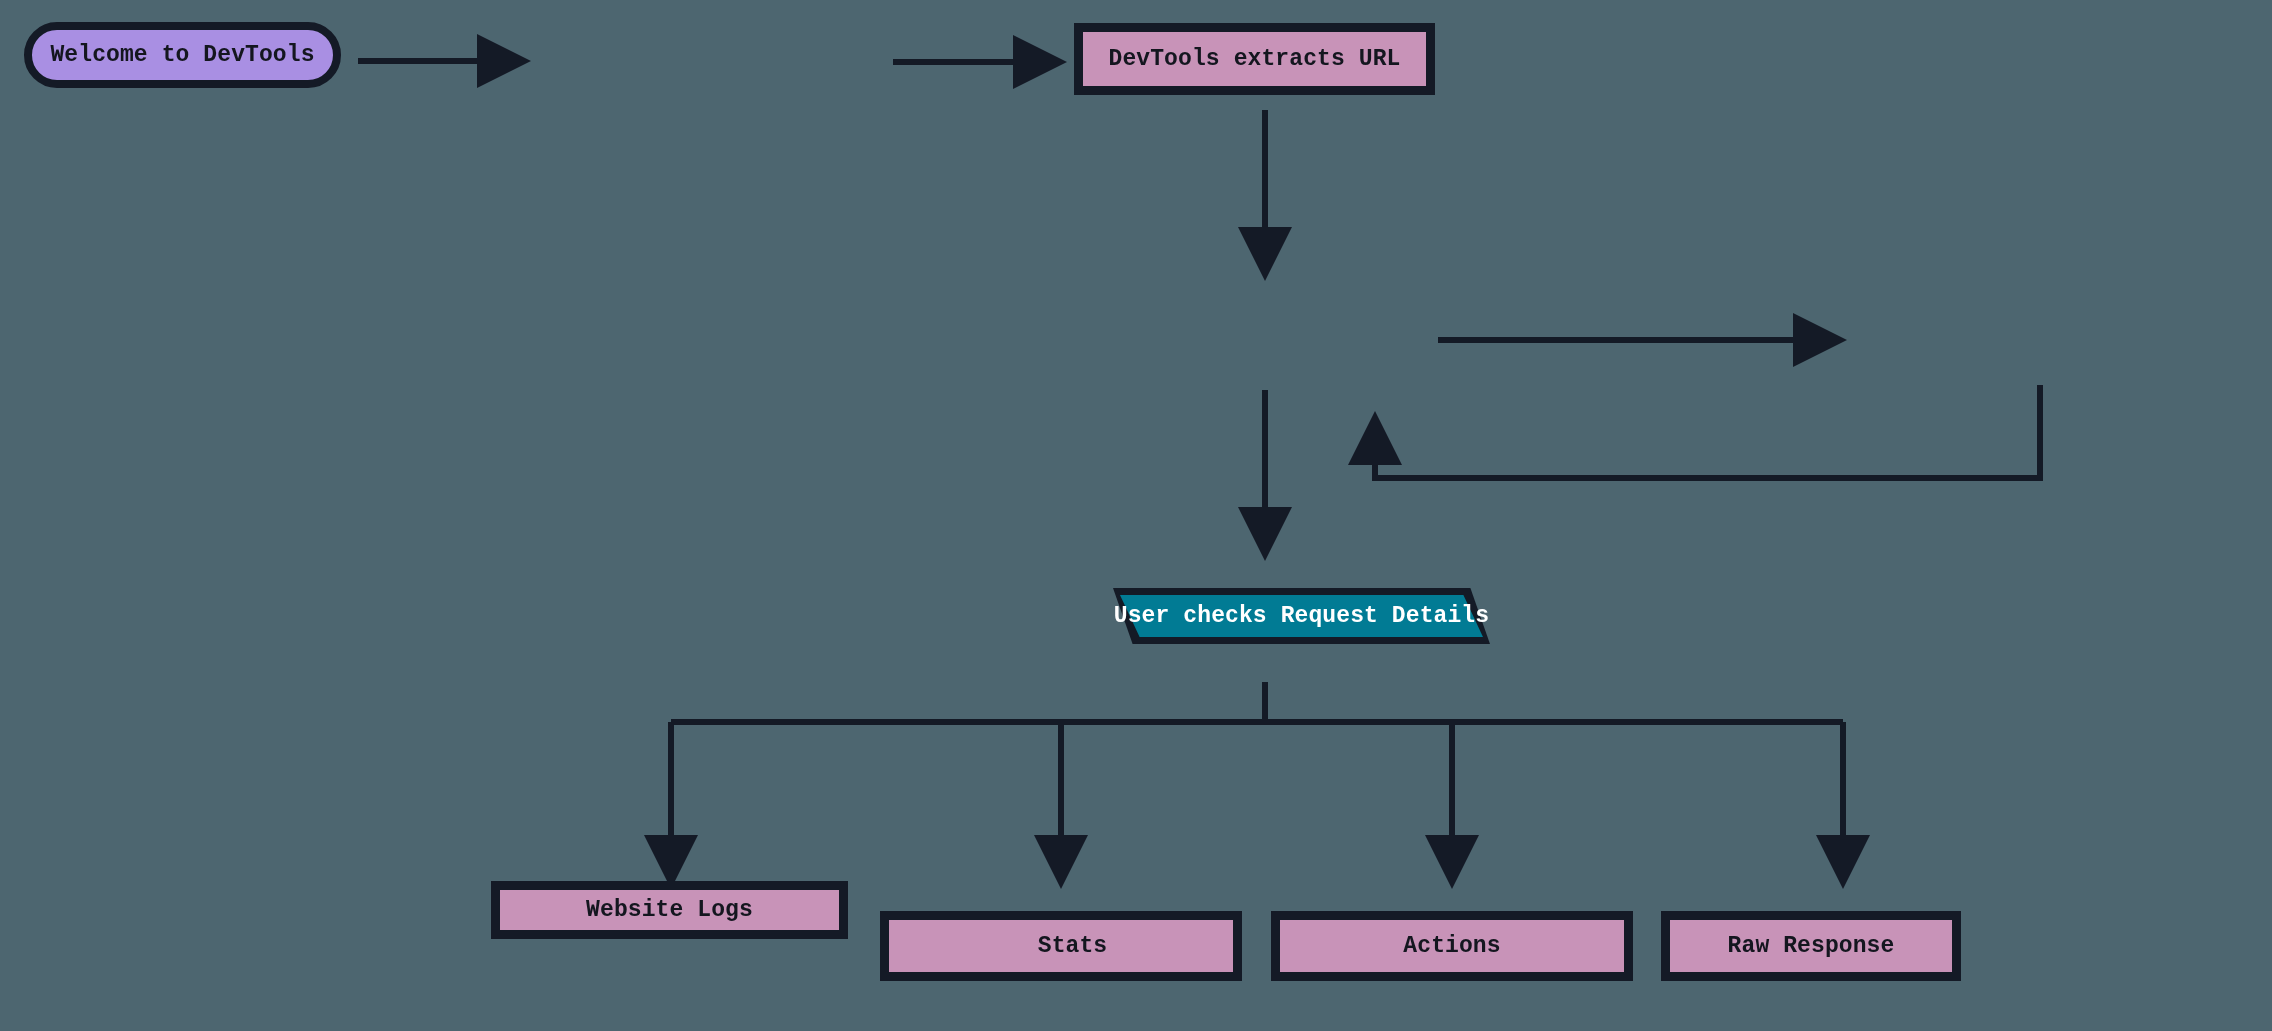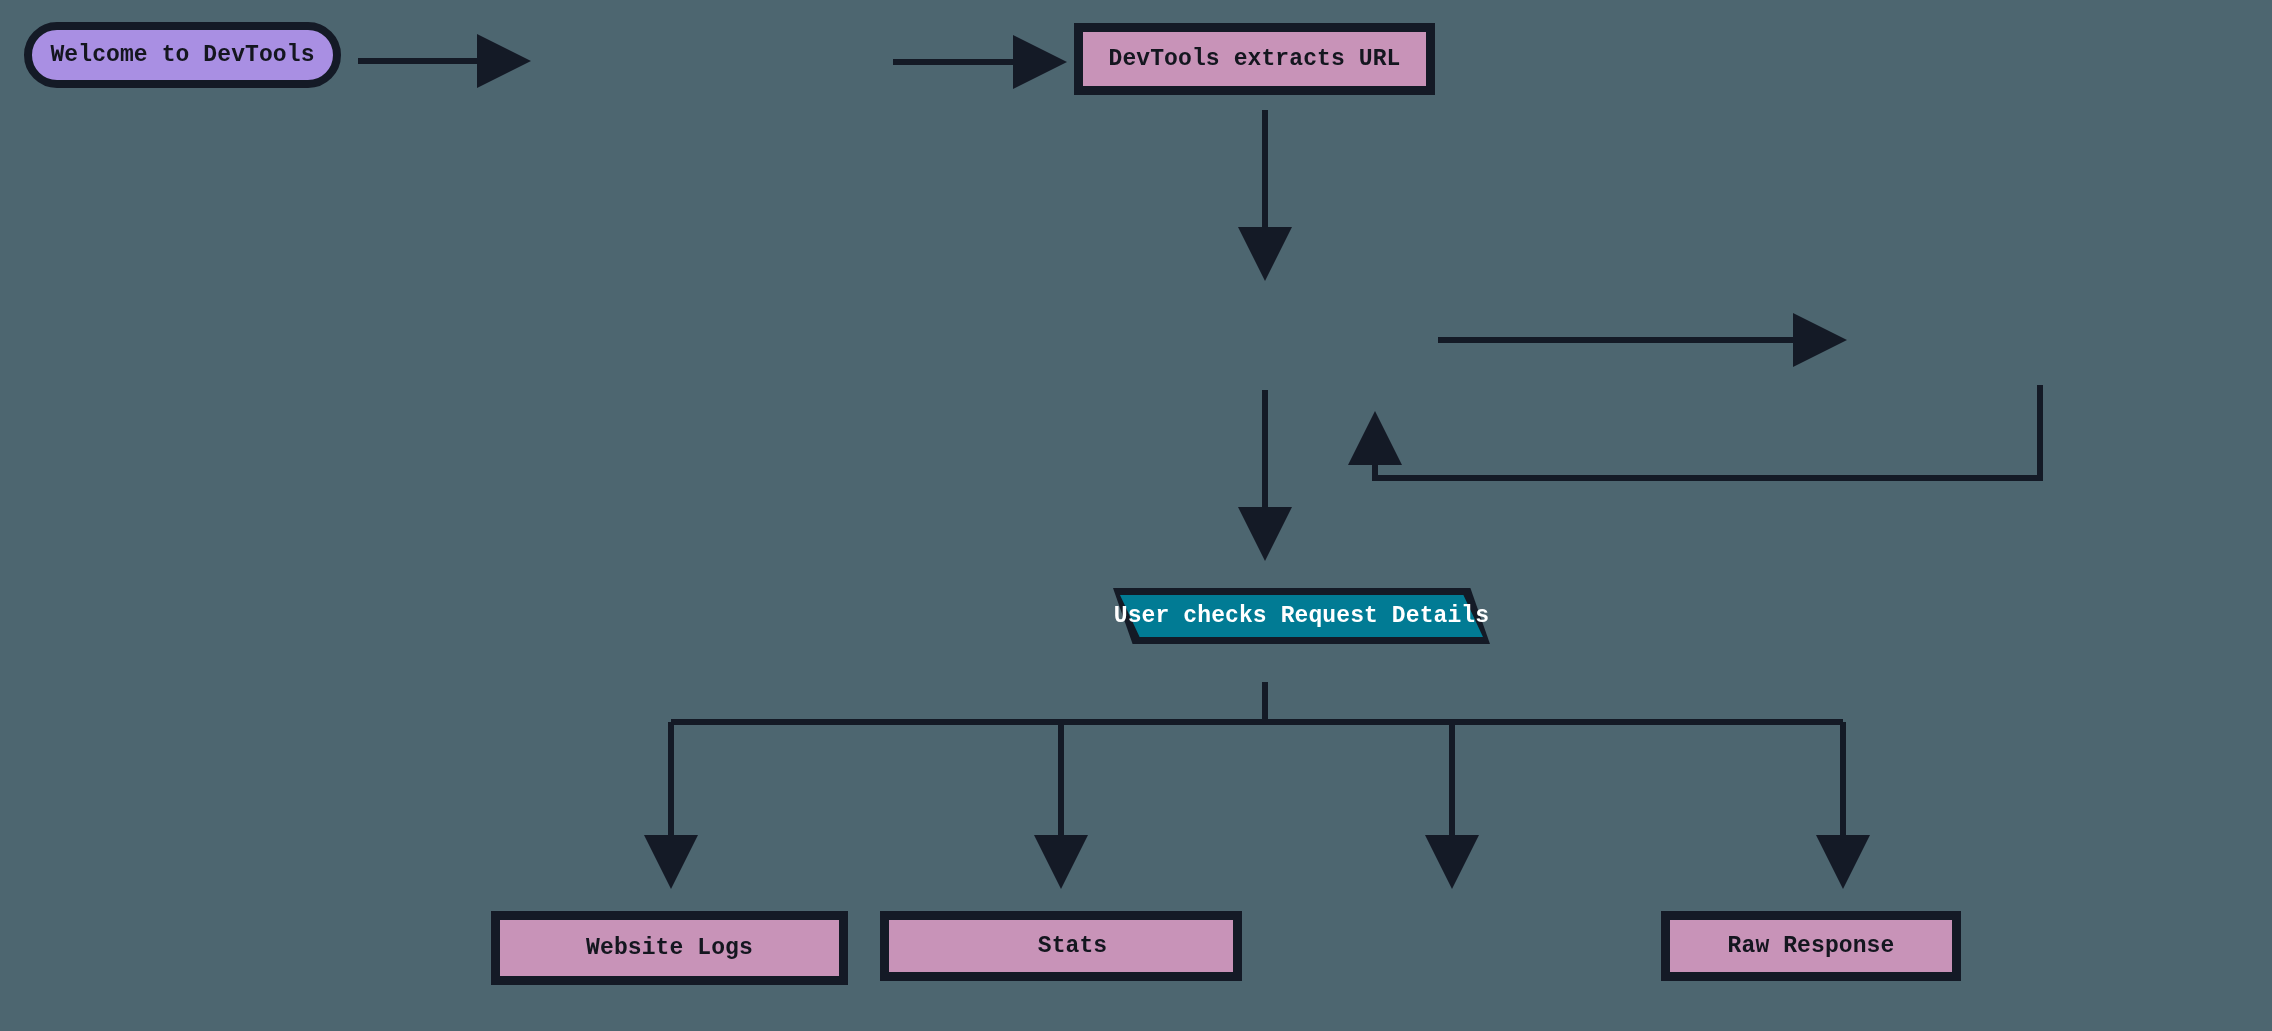--- a/index.html
+++ b/index.html
@@ -133,26 +133,29 @@
   </div>
 
 
 
   <div class="node node-para lean-left" style="left:1113px; top:588px; width:377px; height:56px;">
     <span class="para-shape"></span>
     <span class="para-fill"></span>
     <span class="para-label">User checks Request Details</span>
   </div>
 
-  <div class="node node-rect" style="left:491px; top:911px; width:357px; height:74px;justify-content:center;">
+  <div class="node node-rect" style="left:491px; top:881px; width:357px; height:58px;justify-content:center;">
     <span>Website Logs</span>
   </div>
 
   <div class="node node-rect" style="left:880px; top:911px; width:362px; height:70px;padding-left:23px;">
     <span>Stats</span>
   </div>
 
+  <div class="node node-rect" style="left:1271px; top:911px; width:362px; height:70px;">
+    <span>Actions</span>
+  </div>
 
   <div class="node node-rect" style="left:1661px; top:911px; width:300px; height:70px;">
     <span>Raw Response</span>
   </div>
 
 </div>
 
 </body></html>

